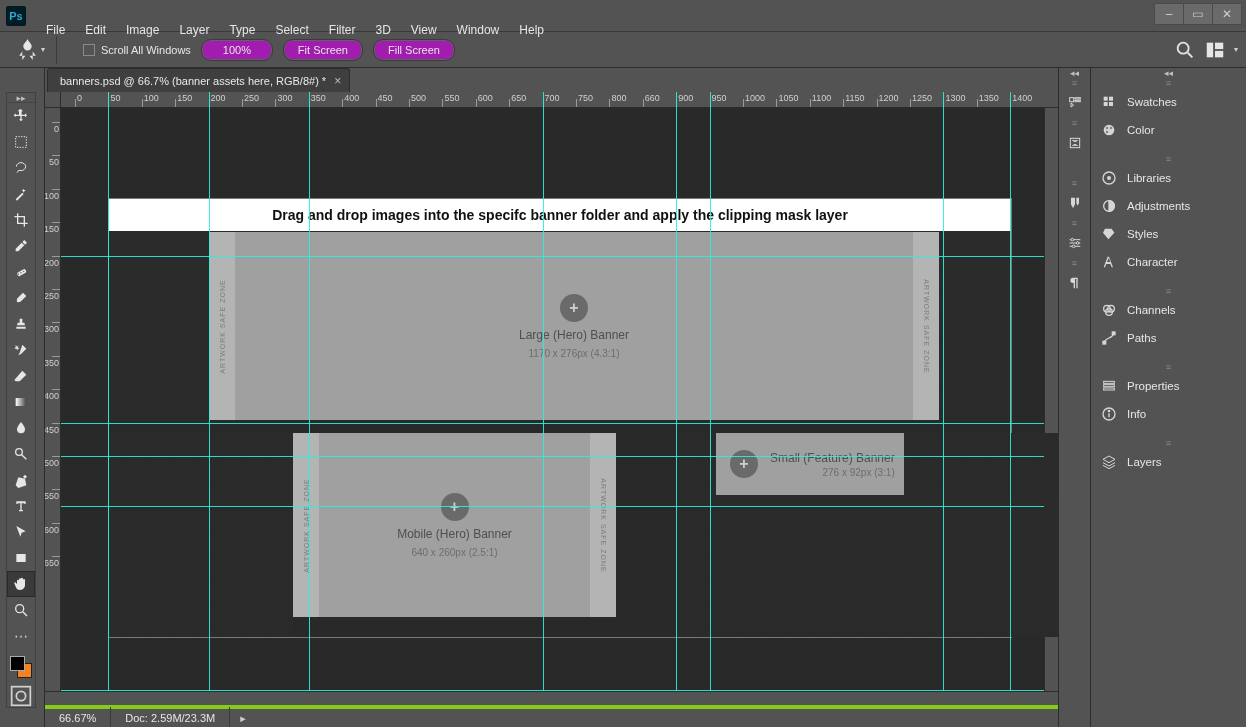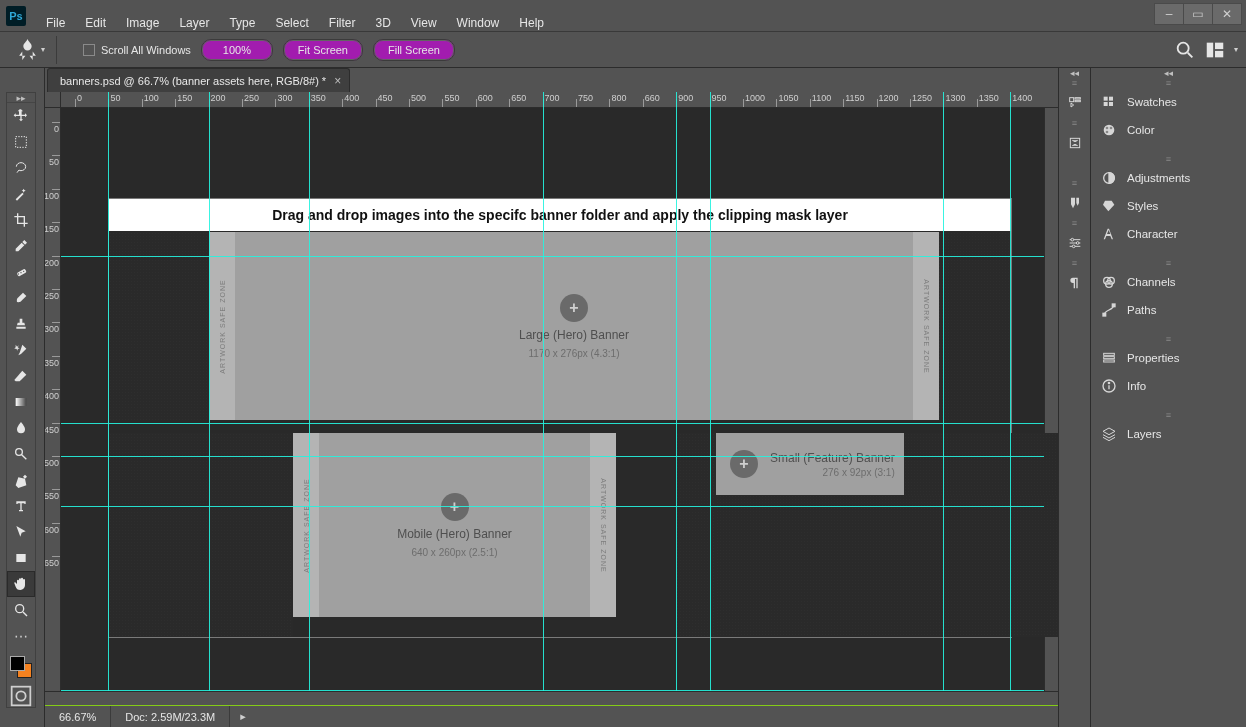--- a/index.html
+++ b/index.html
@@ -1,21 +1,21 @@
 <!DOCTYPE html>
 <html><head>
 <meta charset="utf-8">
 <style>
 * { margin: 0; padding: 0; box-sizing: border-box; font-family: "Segoe UI", Tahoma, sans-serif; user-select: none; }
 html, body { width: 1246px; height: 727px; overflow: hidden; background: #535353; }
 
 
 .menubar { height: 31px; background: #535353; display: flex; align-items: center; padding-left: 6px; color: #e6e6e6; font-size: 12px; }
 .menubar .logo { width: 20px; height: 20px; background: #001d26; color: #2fa8d6; font-weight: bold; font-size: 11px; display: flex; align-items: center; justify-content: center; margin-right: 10px; border-radius: 2px; }
-.menubar .item { padding: 8px 10px; height: 31px; line-height: 31px; cursor: default; }
+.menubar .item { padding: 15px 10px; height: 31px; line-height: 31px; cursor: default; }
 .menubar .window-ctrls { margin-left: auto; display: flex; }
 .menubar .window-ctrls .wc { width: 30px; height: 22px; background:#6a6a6a; border:1px solid #4a4a4a; display:flex; align-items:center; justify-content:center; color:#d0d0d0; margin-left:-1px;}
 .menubar .window-ctrls { margin-right:4px; margin-top:-4px;}
 
 
 .optionsbar { height: 37px; background: #535353; border-top:1px solid #393939; border-bottom:1px solid #2c2c2c; display:flex; align-items:center; padding-left:14px; color:#e6e6e6; font-size:11px; gap:10px;}
 .optionsbar .toolglyph { width:32px; height:26px; display:flex; align-items:center; justify-content:center; border:1px solid transparent;}
 .optionsbar .cb { width:12px; height:12px; border:1px solid #8a8a8a; display:inline-block; margin-right:6px; vertical-align:middle;}
 .optionsbar .field, .optionsbar .btn { height:22px; background:#a21caf; border:1px solid #3b3b3b; border-radius:10px; padding:0 14px; line-height:20px; color:#e6e6e6; box-shadow: inset 0 0 0 1px #636363;}
 .optionsbar .zoomfield { width:72px; text-align:center;}
@@ -77,21 +77,21 @@
 .slot .cap { color:#4f4f4f; font-size:12px; text-align:center;}
 .slot .sub { color:#6d6d6d; font-size:10px; text-align:center;}
 .slot .centerbox { position:absolute; inset:0; display:flex; flex-direction:column; align-items:center; justify-content:center; gap:6px;}
 .slot.small .row { position:absolute; inset:0; display:flex; align-items:center; gap:12px; padding-left:14px;}
 .slot.small .col { display:flex; flex-direction:column; gap:2px;}
 
 .guide-v { position:absolute; top:0; bottom:14px; width:1px; background:#25f3df; opacity:.9;}
 .guide-h { position:absolute; left:16px; right:14px; height:1px; background:#25f3df; opacity:.9;}
 
 
-.status { position:absolute; left:45px; right:188px; bottom:0; height:22px; background:#535353; border-top:1px solid #84cc16; display:flex; align-items:center; color:#e6e6e6; font-size:11px; }
+.status { position:absolute; left:45px; right:188px; bottom:0; height:22px; background:#535353; border-top:4px solid #84cc16; display:flex; align-items:center; color:#e6e6e6; font-size:11px; }
 .status .cell { padding:0 14px; height:22px; line-height:22px; border-right:1px solid #3b3b3b;}
 .status .chev { padding:0 10px; color:#cfcfcf;}
 </style>
 </head>
 <body>
 
 <div class="menubar">
   <div class="logo">Ps</div>
   <div class="item">File</div>
   <div class="item">Edit</div>
@@ -338,20 +338,27 @@
       <svg viewBox="0 0 24 24" fill="#d6d6d6">
         <circle cx="12" cy="12" r="8"></circle>
         <circle cx="9" cy="9" r="2" fill="#888"></circle>
         <circle cx="15" cy="9" r="2" fill="#888"></circle>
         <circle cx="9" cy="15" r="2" fill="#888"></circle>
       </svg>
       <span>Color</span>
     </div>
   <div class="panel-gap"></div>
     <div class="grip"></div>
+  <div class="panel-row">
+      <svg viewBox="0 0 24 24" fill="#d6d6d6">
+        <circle cx="12" cy="12" r="9" fill="none" stroke="#d6d6d6" stroke-width="2"></circle>
+        <circle cx="12" cy="12" r="3"></circle>
+      </svg>
+      <span>Libraries</span>
+    </div>
   <div class="panel-row">
       <svg viewBox="0 0 24 24" fill="none" stroke="#d6d6d6" stroke-width="2">
         <circle cx="12" cy="12" r="8"></circle>
         <path d="M12 4a8 8 0 0 1 0 16z" fill="#d6d6d6"></path>
       </svg>
       <span>Adjustments</span>
     </div>
   <div class="panel-row">
       <svg viewBox="0 0 24 24" fill="#d6d6d6">
         <path d="M6 4h10l4 6-9 10L3 10z"></path>

